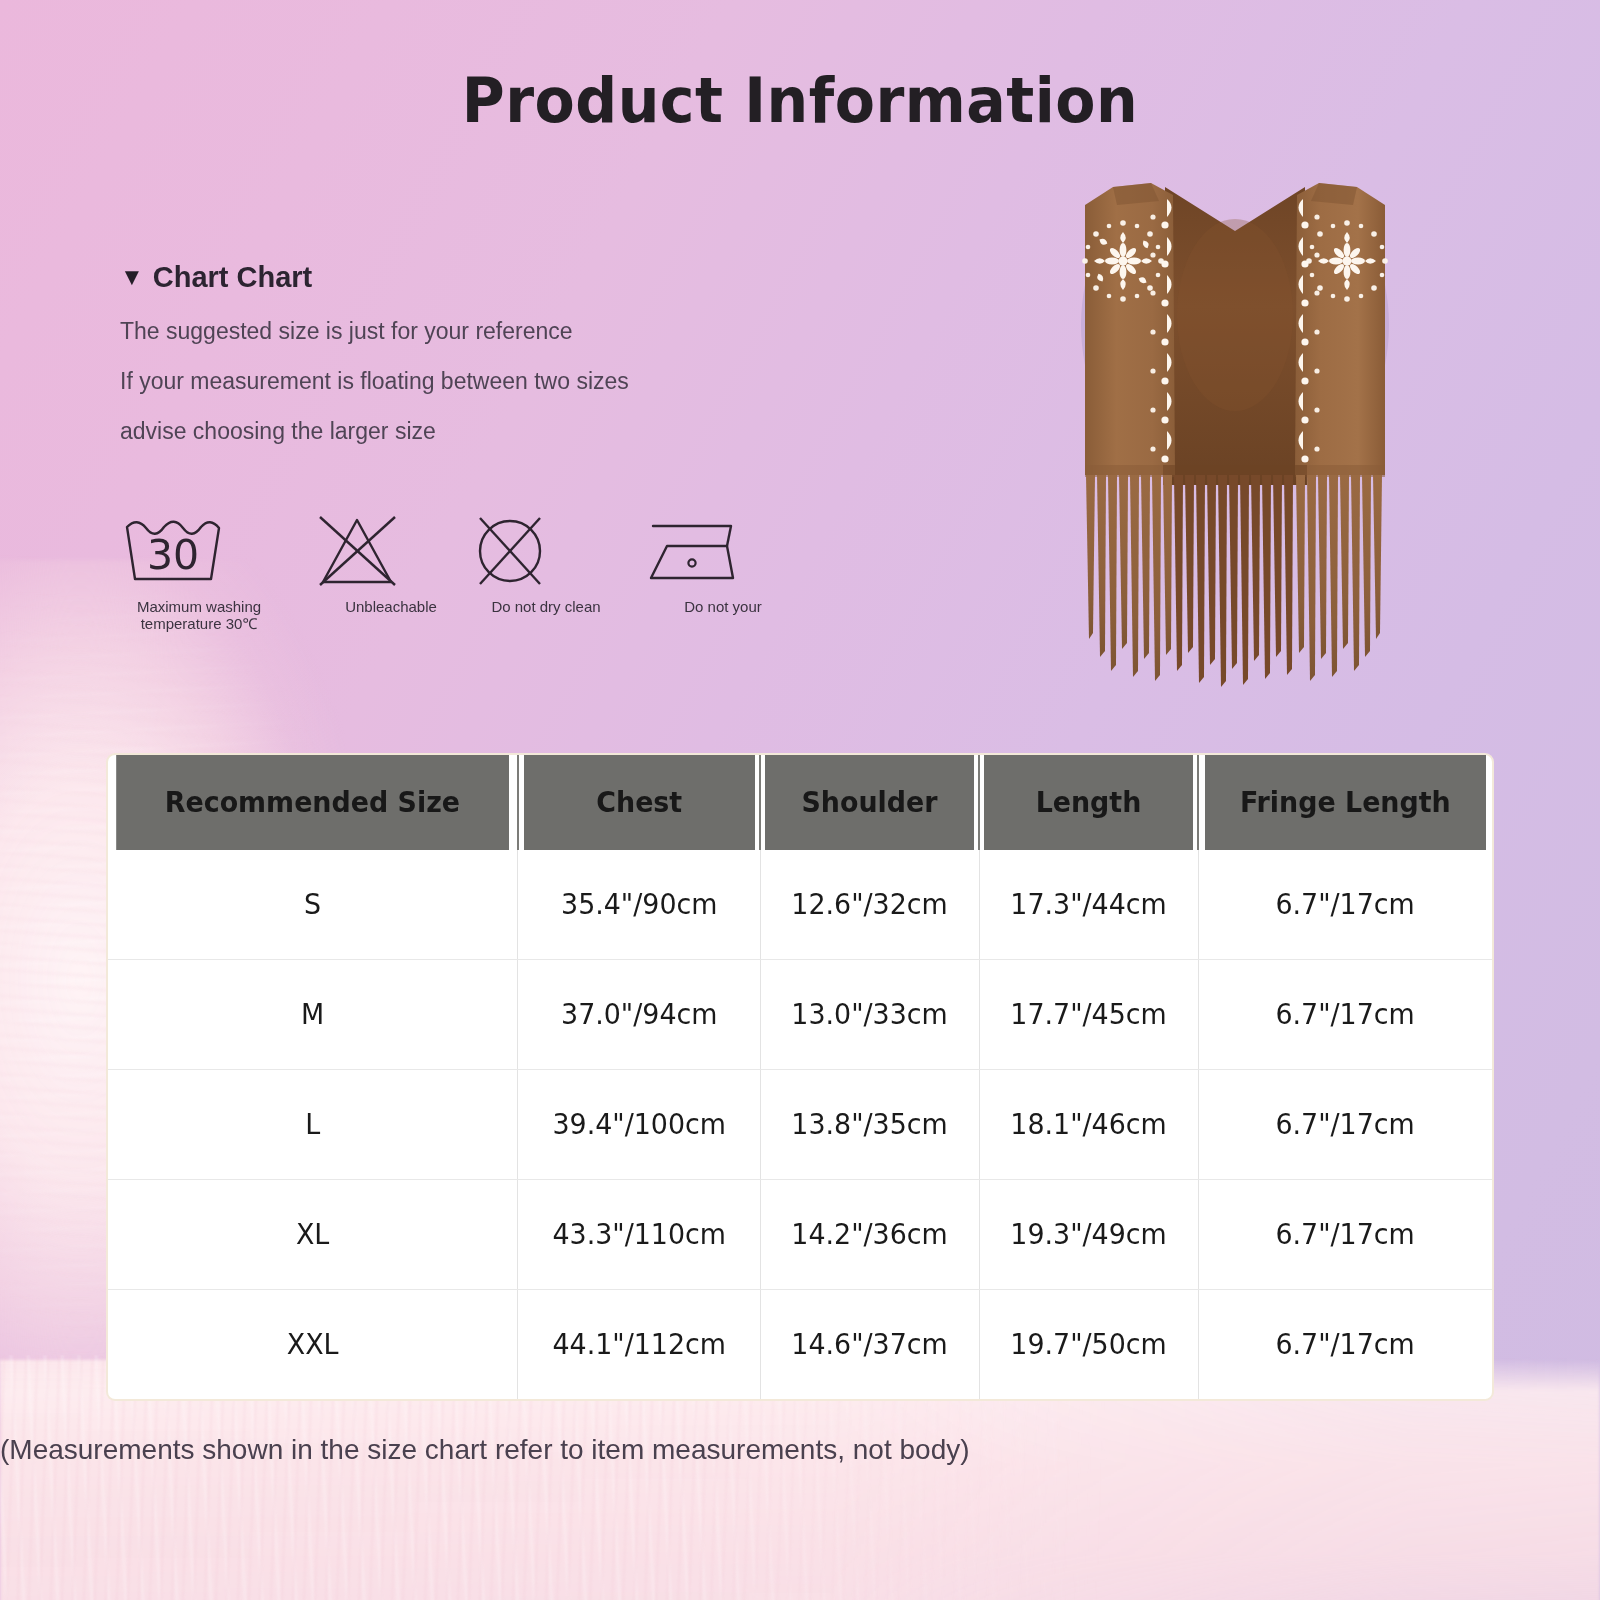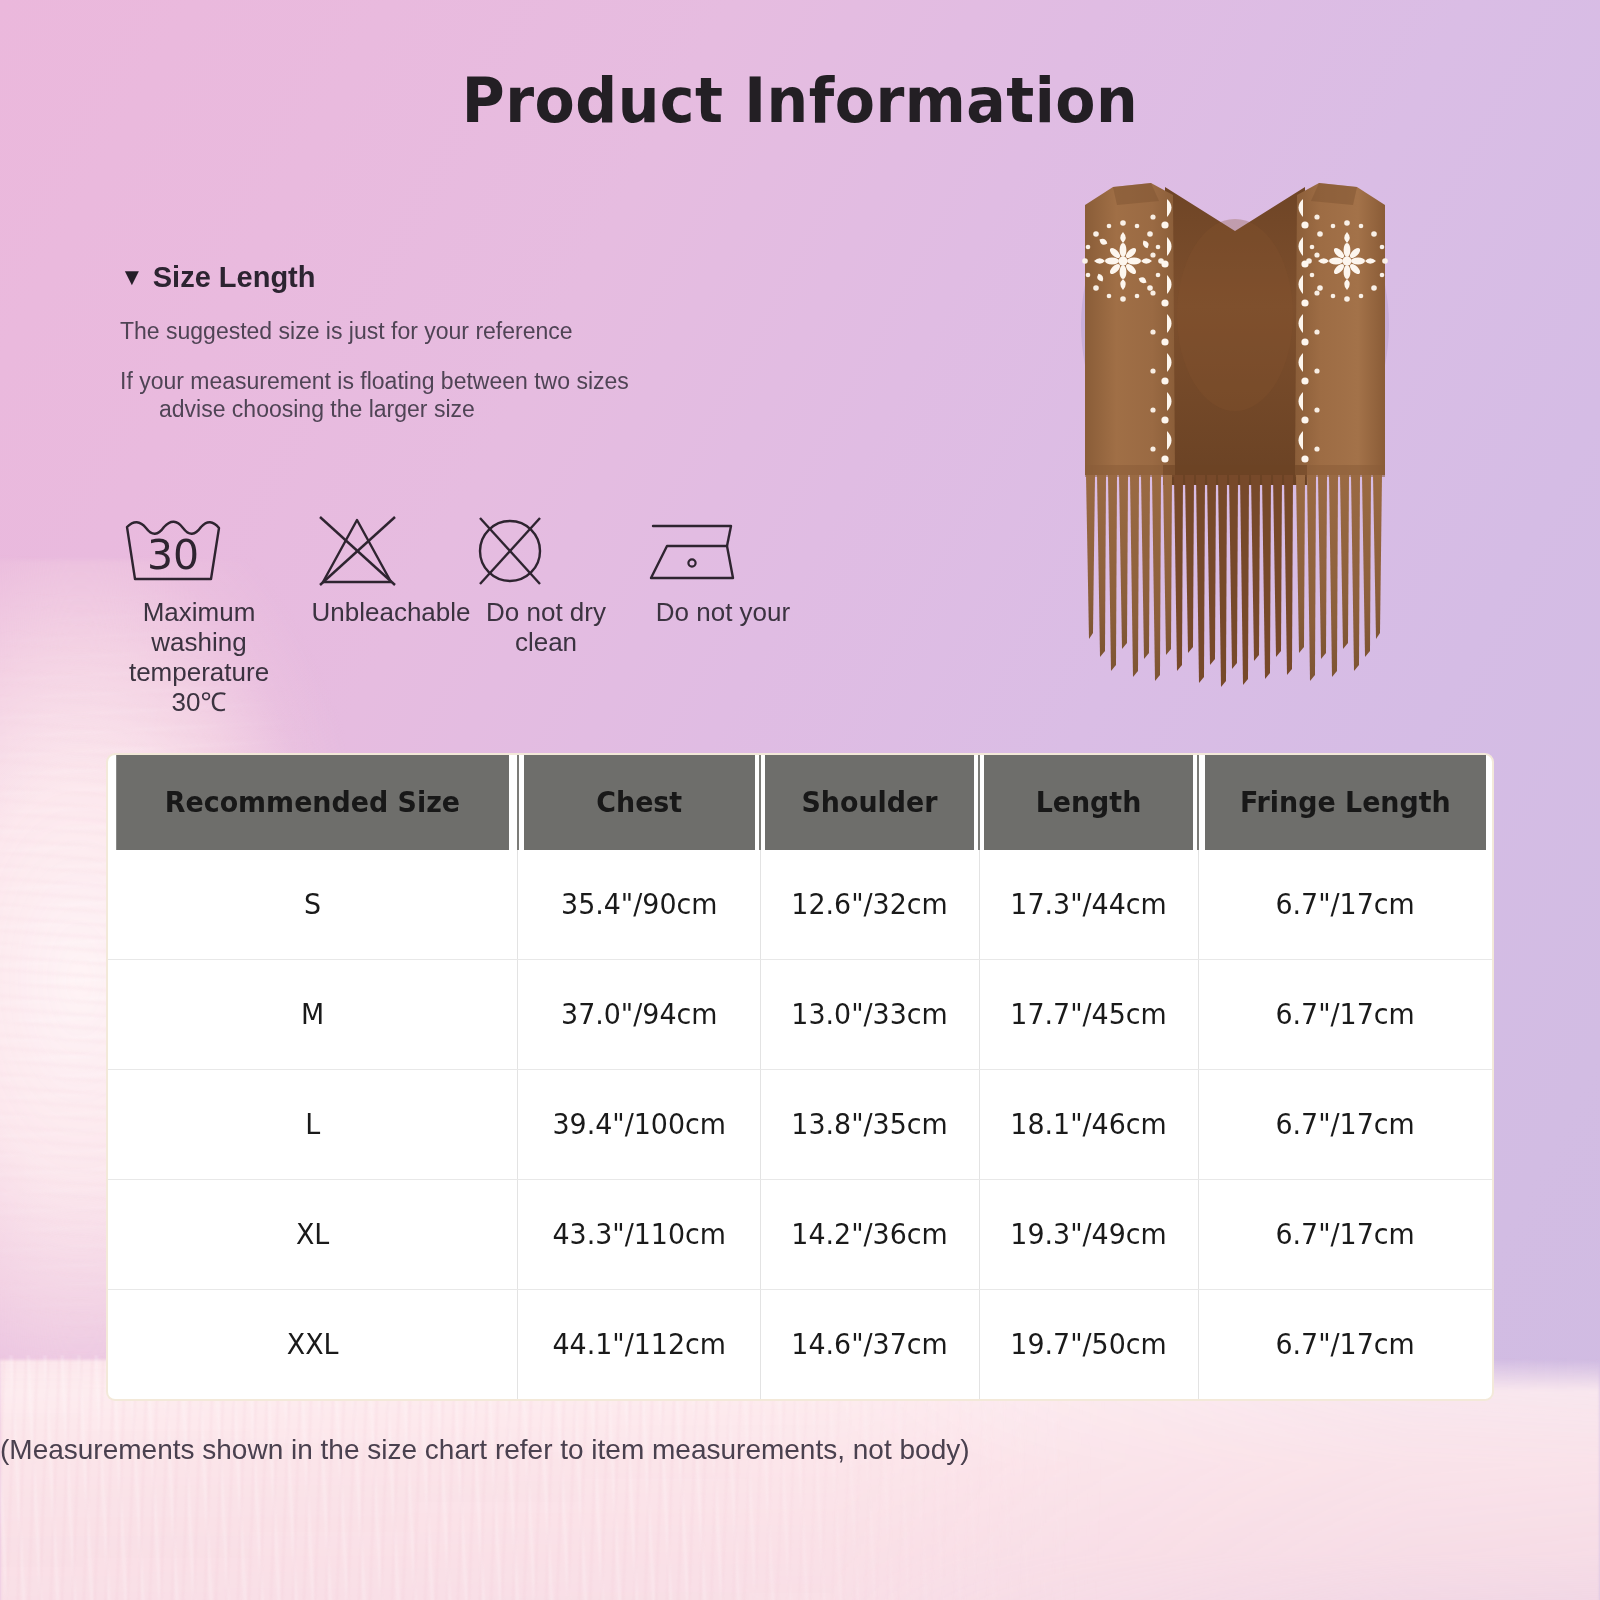--- a/index.html
+++ b/index.html
@@ -153,21 +153,21 @@
 
   .note-line {
     position: absolute;
     left: 120px;
     font-size: 23px;
     color: #4f4455;
     white-space: nowrap;
   }
   #note-line-0 { top: 318px; }
   #note-line-1 { top: 368px; }
-  #note-line-2 { top: 396px; margin-left: 39px; }
+  #note-line-2 { top: 418px; }
 
   
   #care-row {
     position: absolute;
     left: 113px;
     top: 512px;
     width: 660px;
     height: 140px;
   }
   .care-item {
@@ -176,21 +176,21 @@
     width: 160px;
     text-align: center;
   }
   .care-item .glyph {
     height: 78px;
     display: flex;
     align-items: center;
   }
   .care-item .care-label {
     margin-top: 8px;
-    font-size: 26px;
+    font-size: 15px;
     color: #3b3340;
     line-height: 1.15;
     white-space: pre-line;
   }
   #care-0 { left: 6px; }
   #care-1 { left: 198px; }
   #care-2 { left: 353px; }
   #care-3 { left: 530px; }
 
   
@@ -256,21 +256,21 @@
 
   <div id="fur-left" class="fur-layer"></div>
   <div id="fur-strands-left" class="fur-layer"></div>
   <div id="fur-bottom" class="fur-layer"></div>
   <div id="fur-strands-bottom" class="fur-layer"></div>
 
   <div id="page-title">Product  Information</div>
 
   <div id="sizechart-heading">
     <span class="tri">▼</span>
-    <span>Size Length</span>
+    <span>Chart Chart</span>
   </div>
 
   <div id="note-line-0" class="note-line">The suggested size is just for your reference</div>
   <div id="note-line-1" class="note-line">If your measurement is floating between two sizes</div>
   <div id="note-line-2" class="note-line">advise choosing the larger size</div>
 
   <div id="care-row">
 
     <div id="care-0" class="care-item">
       <div class="glyph">

